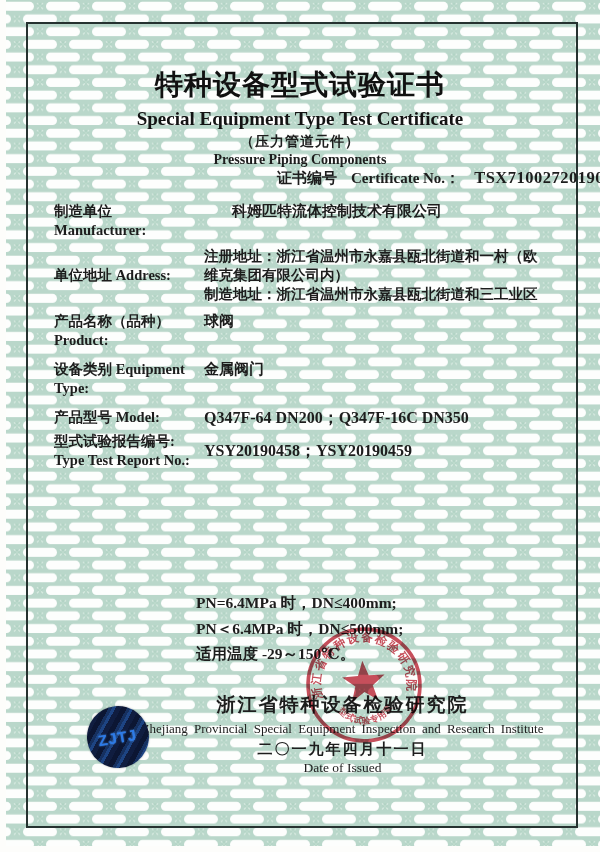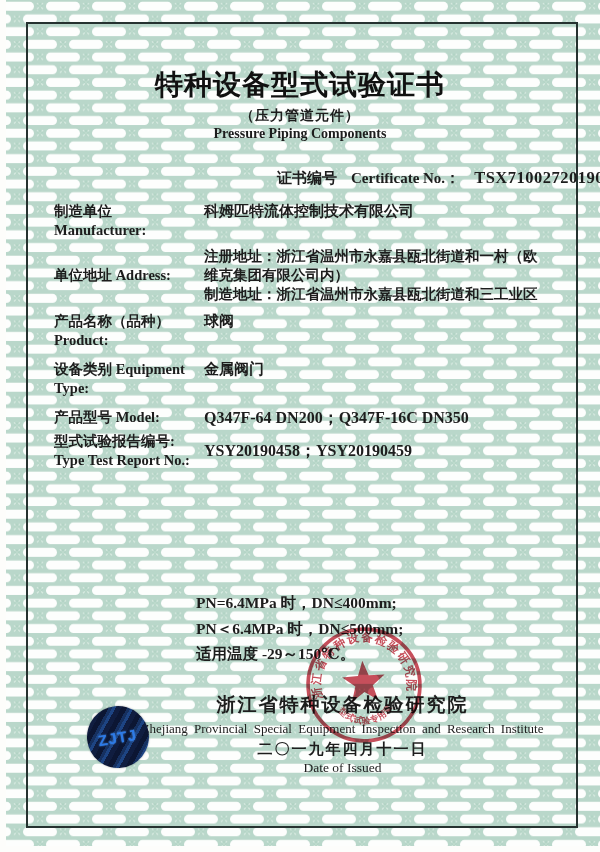--- a/index.html
+++ b/index.html
@@ -68,21 +68,21 @@
   
   .fields { position: absolute; left: 54px; top: 202px; width: 496px; }
   .frow { display: flex; }
   .flabel {
     flex: none; width: 150px;
     font-size: 14.5px; font-weight: bold; line-height: 19px;
   }
   .fvalue {
     flex: 1; font-size: 15px; font-weight: bold; line-height: 19px;
   }
-  .row-manufacturer { margin-bottom: 7px; }
+  .row-manufacturer { margin-bottom: 7px; gap: 28px; }
   .row-address { margin-bottom: 8px; align-items: center; }
   .row-address .fvalue { font-size: 14.5px; line-height: 18.5px; }
   .row-equipment-type { margin-bottom: 10px; }
   .row-product { margin-bottom: 10px; }
   .row-model { margin-bottom: 5px; }
   .row-model .fvalue, .row-report .fvalue { font-size: 16px; }
   .row-report { align-items: center; justify-content: center; }
   .addr-line2 { margin-top: 1px; }
 
   
@@ -165,20 +165,21 @@
 
   <div class="scan-edge-left"></div>
   <div class="scan-edge-bottom"></div>
 
   <div class="frame"></div>
 
   <div class="content">
 
     <div class="header">
       <div class="title-cn">特种设备型式试验证书</div>
+      <div class="title-en">Special Equipment Type Test Certificate</div>
       <div class="subtitle-cn">（压力管道元件）</div>
       <div class="subtitle-en">Pressure Piping Components</div>
     </div>
 
     <div class="cert-line">
       <span class="cert-label-cn">证书编号</span>
       <span class="cert-label-en">Certificate No.：</span>
       <span class="cert-no">TSX71002720190234</span>
     </div>
 

